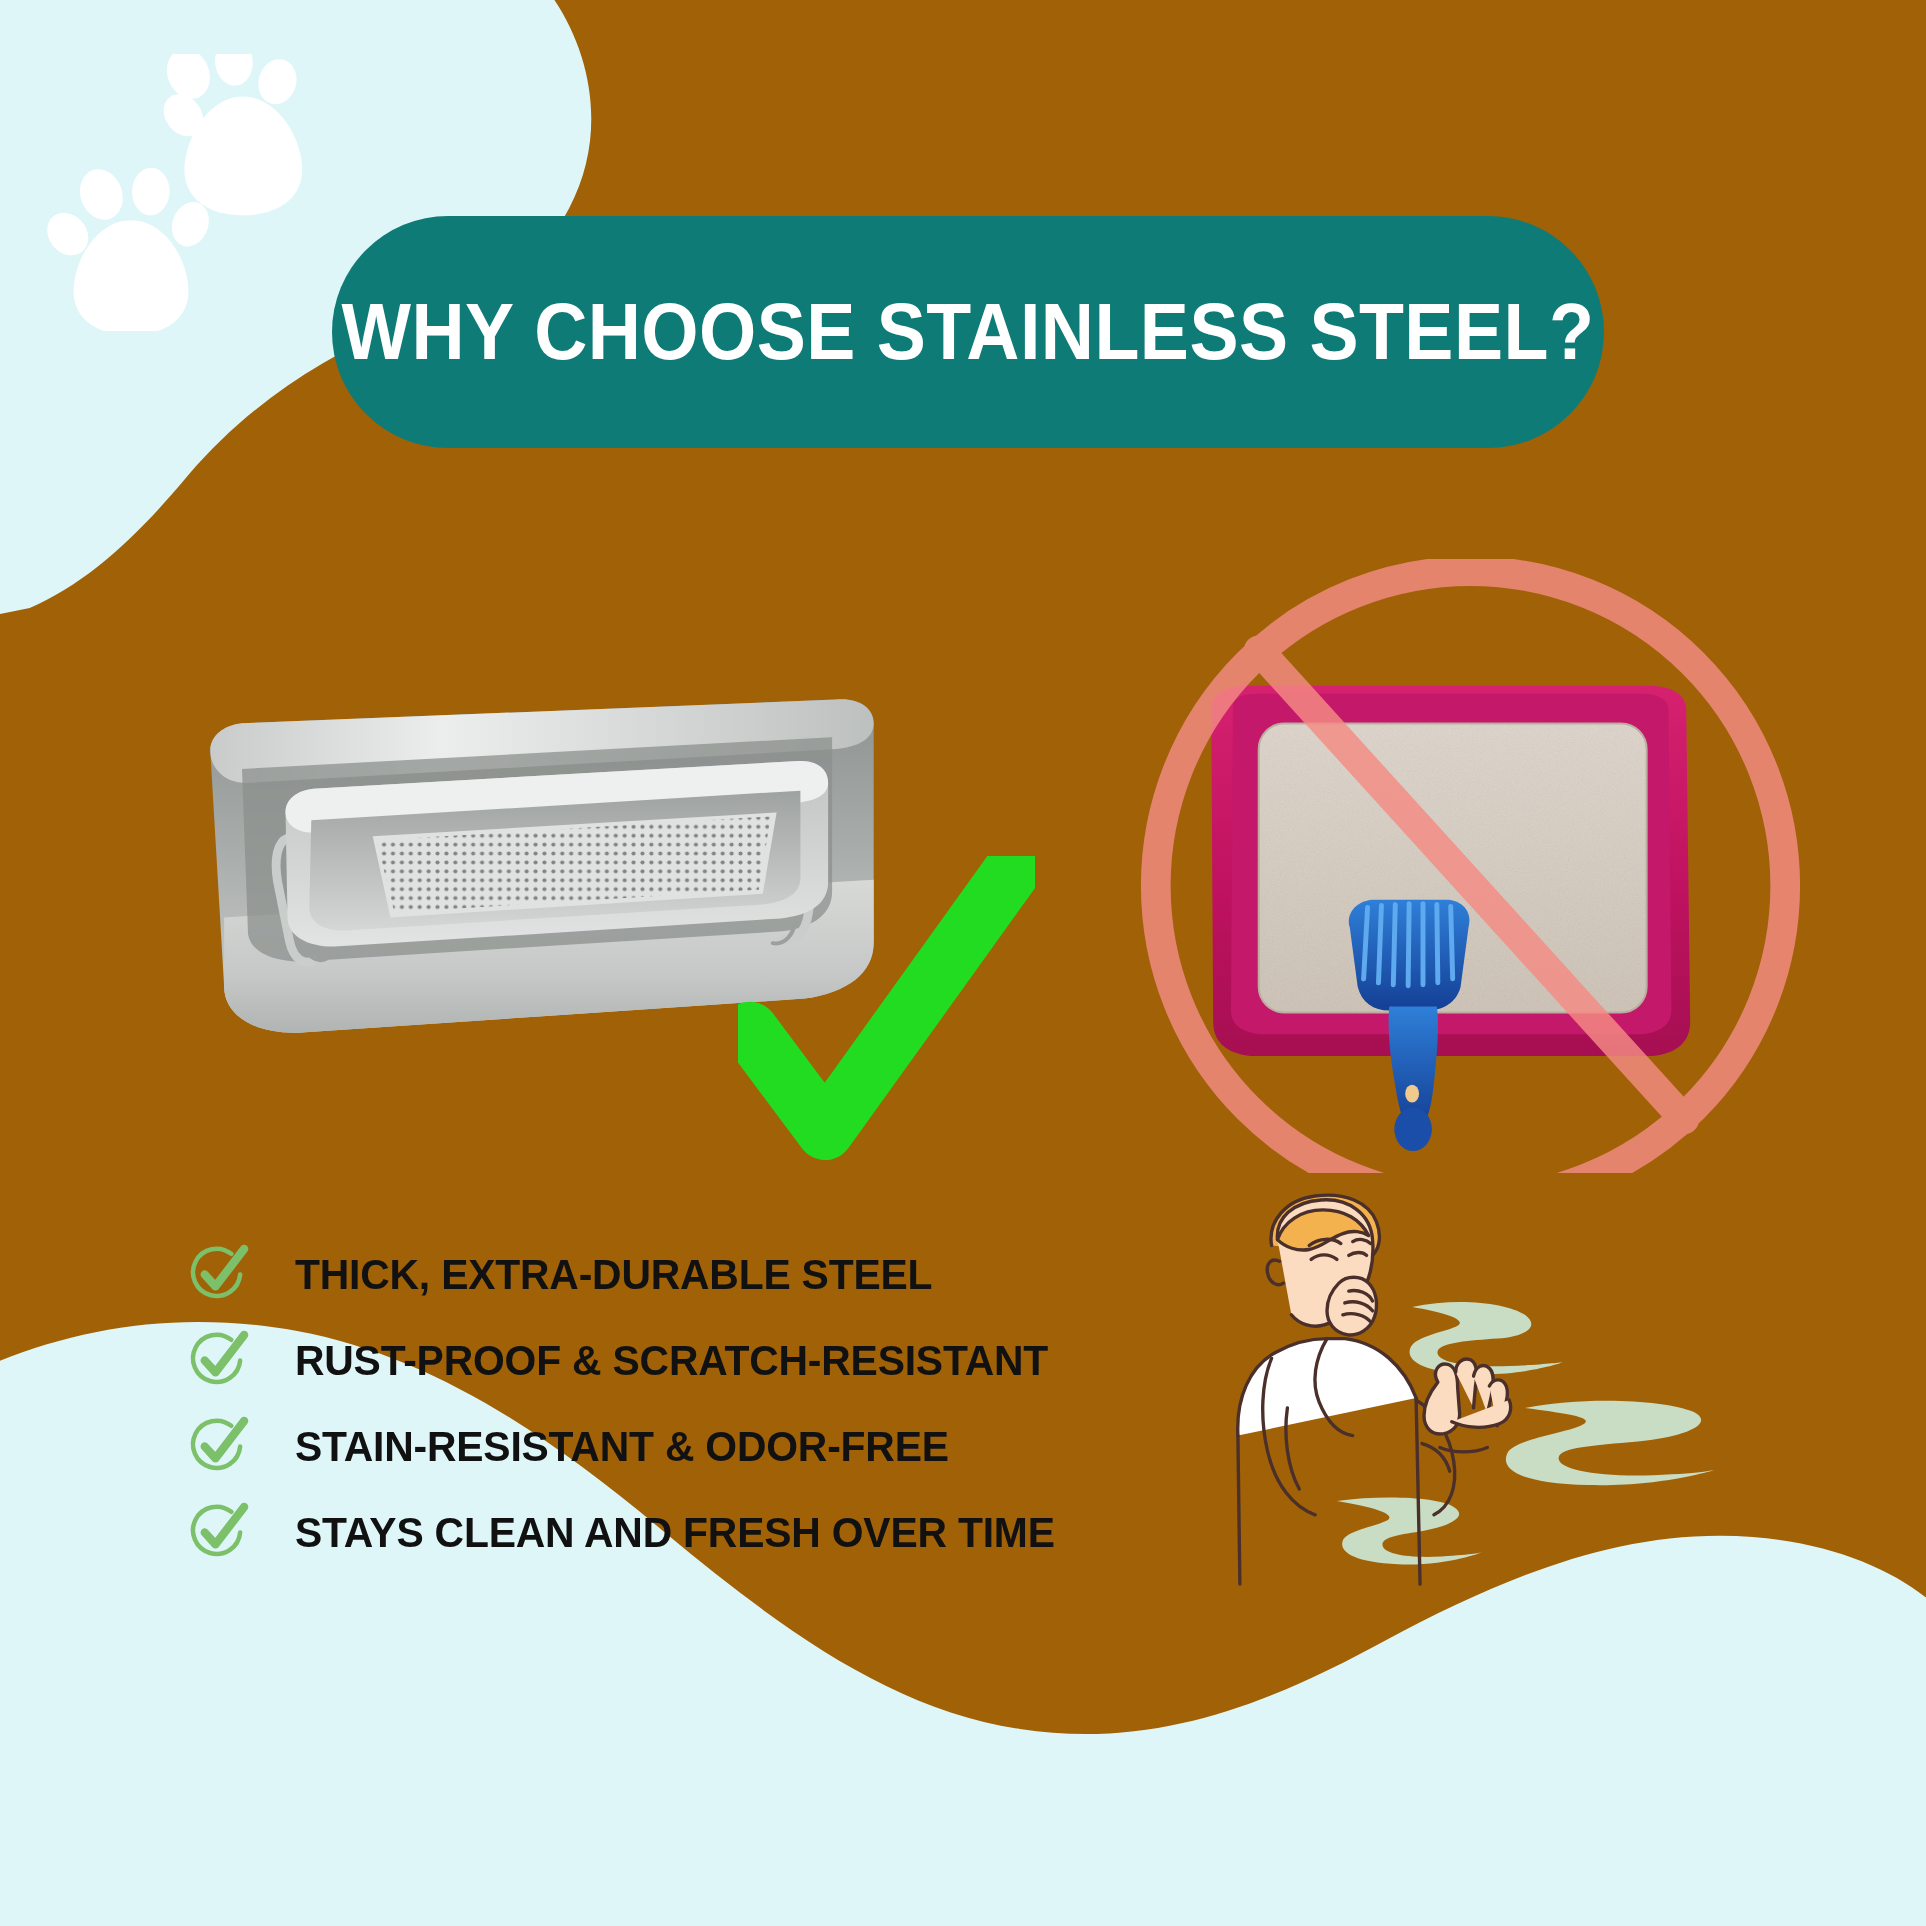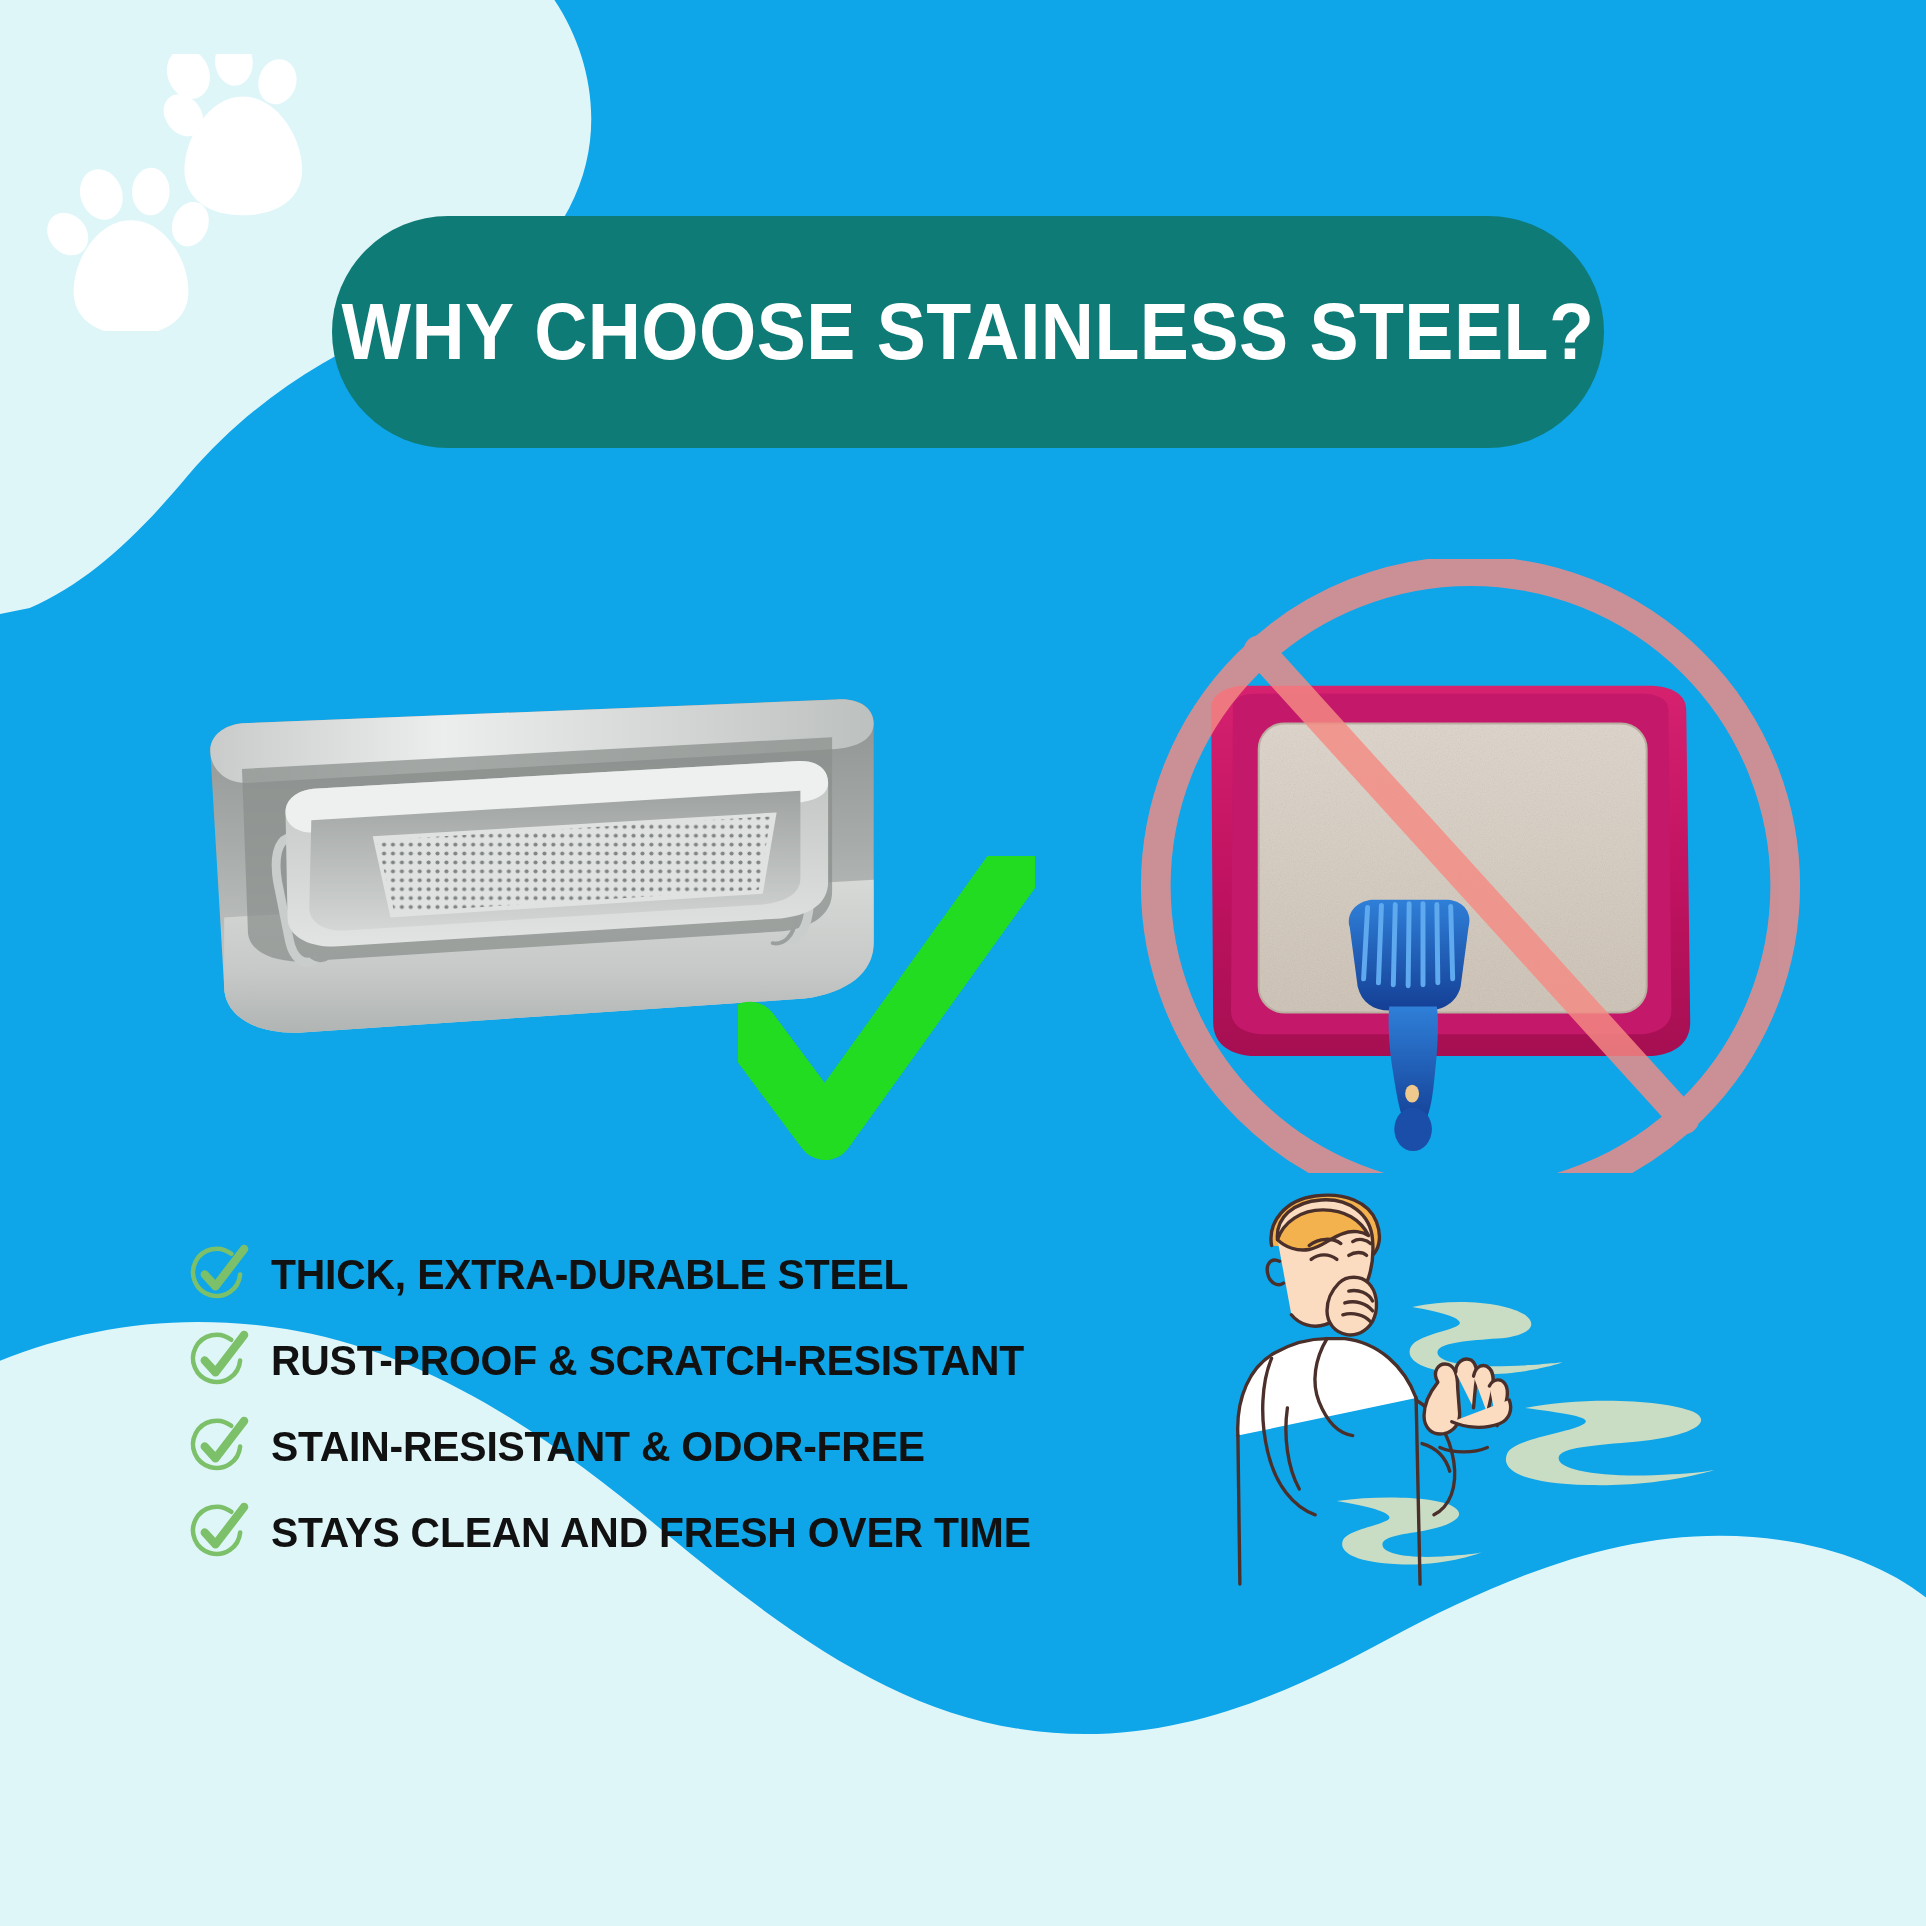--- a/index.html
+++ b/index.html
@@ -4,21 +4,21 @@
 <style>
   html, body {
     margin: 0;
     padding: 0;
     background: #ffffff;
   }
   #stage {
     position: relative;
     width: 1927px;
     height: 1927px;
-    background: #0ea5e9;
+    background: #a16207;
     overflow: hidden;
     font-family: "Liberation Sans", sans-serif;
   }
 
   
   .bg-blob {
     position: absolute;
     pointer-events: none;
   }
   #blob-top-left {
@@ -98,20 +98,21 @@
   #benefits {
     position: absolute;
     left: 188px;
     top: 1231px;
     width: 1049px;
   }
   .benefit-row {
     display: flex;
     align-items: center;
     height: 86px;
+    gap: 24px;
   }
   .benefit-icon {
     flex: 0 0 auto;
     width: 61px;
     height: 61px;
     margin-right: 22px;
   }
   .benefit-label {
     font-size: 43px;
     font-weight: bold;

